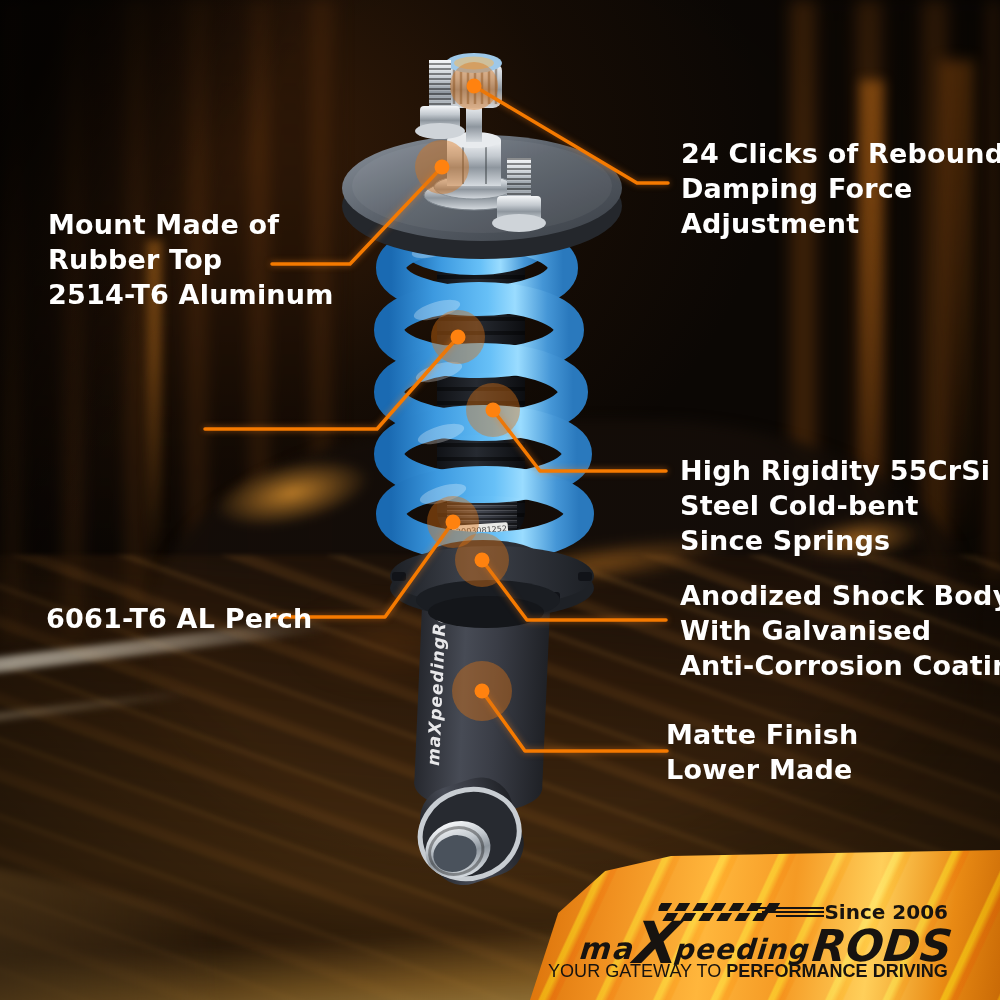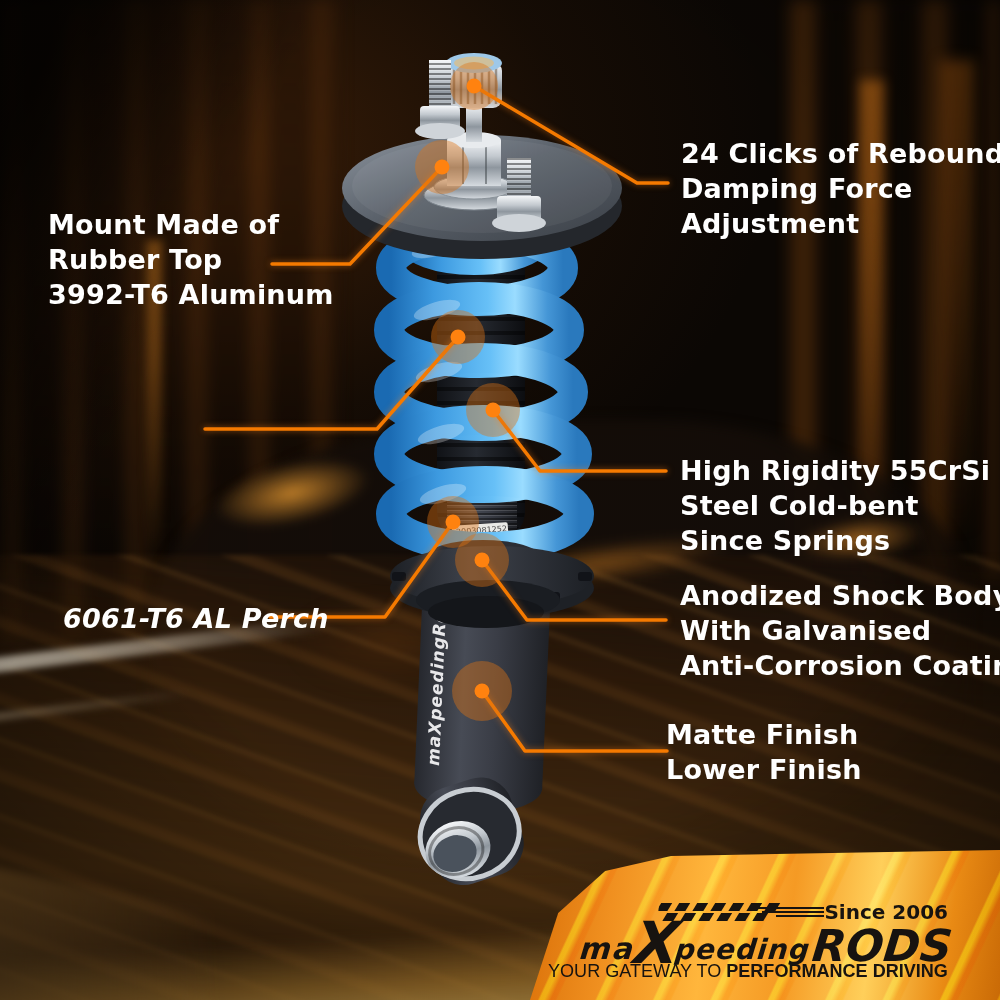--- a/index.html
+++ b/index.html
@@ -55,21 +55,21 @@
   .art{position:absolute;left:0;top:0;z-index:5;}
   .lines{filter:drop-shadow(0 0 3px rgba(255,130,20,.55));}
 
   
   .callout{position:absolute;z-index:6;color:#fff;font-size:27px;line-height:35px;
     font-weight:600;letter-spacing:.2px;white-space:nowrap;}
   .c-rubber{left:48px;top:207px;}
   .c-rebound{left:681px;top:136px;}
   .c-dust{left:48px;top:390px;}
   .c-coil{left:680px;top:453px;}
-  .c-perch{left:63px;top:601px;font-style:italic;}
+  .c-perch{left:46px;top:601px;}
   .c-anodized{left:680px;top:578px;}
   .c-mount{left:666px;top:717px;}
 
   
   .logo-band{position:absolute;left:530px;top:850px;width:470px;height:150px;z-index:7;
     clip-path:polygon(0% 100%,6% 42%,16% 14%,30% 4%,100% 0%,100% 100%);
     background:linear-gradient(98deg,#d96f07 0%,#f09020 18%,#ffb63c 38%,#f59a24 55%,#ffcf5a 72%,#e98a14 88%,#c96a06 100%);}
   .logo-band::after{content:"";position:absolute;inset:0;
     background:repeating-linear-gradient(115deg,rgba(255,235,160,0) 0 18px,rgba(255,240,170,.45) 20px 24px,rgba(180,80,0,.22) 30px 34px,transparent 36px 52px);
     mix-blend-mode:overlay;}
@@ -289,21 +289,21 @@
         <circle cx="453" cy="522" r="7.5"></circle>
         <circle cx="482" cy="560" r="7.5"></circle>
         <circle cx="482" cy="691" r="7.5"></circle>
       </g>
     </g>
   </svg>
 
   <div class="callout c-rubber">
     <div>Mount Made of</div>
     <div>Rubber Top</div>
-    <div>3992-T6 Aluminum</div>
+    <div>2514-T6 Aluminum</div>
   </div>
   <div class="callout c-rebound">
     <div>24 Clicks of Rebound</div>
     <div>Damping Force</div>
     <div>Adjustment</div>
   </div>
   <div class="callout c-coil">
     <div>High Rigidity 55CrSi</div>
     <div>Steel Cold-bent</div>
     <div>Since Springs</div>
@@ -311,21 +311,21 @@
   <div class="callout c-perch">
     <div>6061-T6 AL Perch</div>
   </div>
   <div class="callout c-anodized">
     <div>Anodized Shock Body</div>
     <div>With Galvanised</div>
     <div>Anti-Corrosion Coating</div>
   </div>
   <div class="callout c-mount">
     <div>Matte Finish</div>
-    <div>Lower Finish</div>
+    <div>Lower Made</div>
   </div>
 
   <div class="logo-band">
     <div class="since-row">
       <svg width="74" height="14">
         <line x1="0" y1="3" x2="74" y2="3" stroke="#171310" stroke-width="2"></line>
         <line x1="12" y1="7" x2="74" y2="7" stroke="#171310" stroke-width="2"></line>
         <line x1="26" y1="11" x2="74" y2="11" stroke="#171310" stroke-width="2"></line>
       </svg>
       <span>Since 2006</span>

